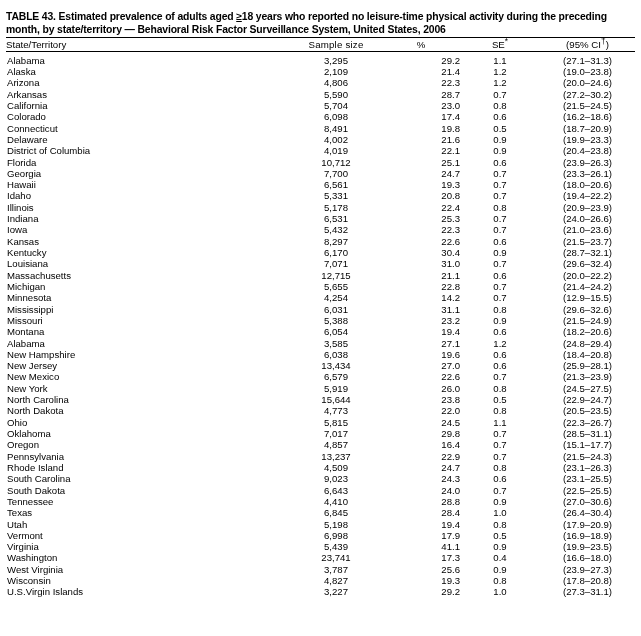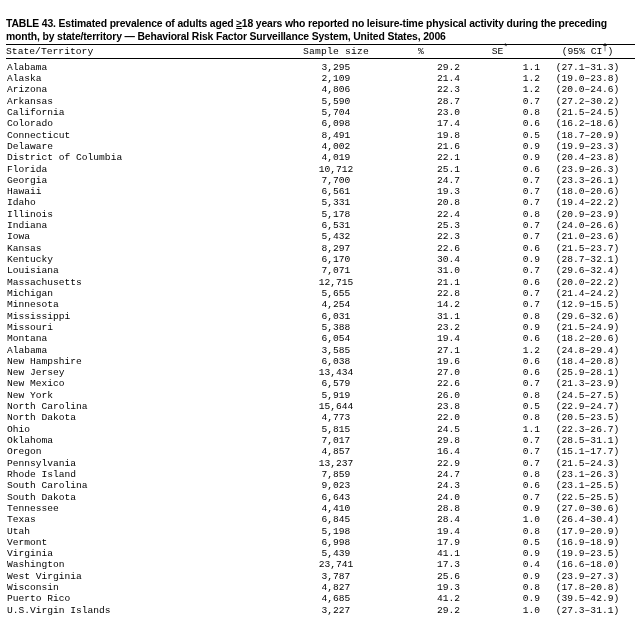--- a/index.html
+++ b/index.html
@@ -20,42 +20,41 @@
     width: 641px;
     height: 636px;
     box-sizing: border-box;
     padding: 2px 6px 0 6px;
   }
   .title {
     font-size: 10.4px;
     font-weight: bold;
     line-height: 12.6px;
     letter-spacing: -0.15px;
-    margin: 16px 0 1px 0;
+    margin: 9px 0 1px 0;
     color: #000;
   }
   .title .ge {
     text-decoration: underline;
     text-underline-offset: 1px;
   }
   .rule-thick {
     border-top: 1.6px solid #000;
     margin: 0;
   }
   .rule-thin {
     border-top: 0.9px solid #000;
     margin: 0;
   }
   table.tbl {
     width: 100%;
     border-collapse: collapse;
     font-size: 9.6px;
     line-height: 11.32px;
     table-layout: fixed;
-    font-family: Liberation Mono, monospace;
   }
   table.tbl th, table.tbl td {
     padding: 0;
     margin: 0;
     font-weight: normal;
     vertical-align: baseline;
     white-space: nowrap;
   }
   col.c-state { width: 284px; }
   col.c-n     { width: 92px; }
@@ -67,21 +66,21 @@
     font-size: 9.7px;
     line-height: 13px;
     padding-bottom: 1px;
   }
   th.h-state { text-align: left; }
   th.h-n, th.h-pct, th.h-se, th.h-ci { text-align: center; }
 
   tbody td.state { text-align: left; padding-left: 1px; }
   tbody td.n     { text-align: center; }
   tbody td.pct   { text-align: right; }
-  tbody td.se    { text-align: right; }
+  tbody td.se    { text-align: center; }
   tbody td.ci    { text-align: center; }
 
   tbody tr.first td { padding-top: 2.5px; }
   sup.mark {
     font-size: 8.4px;
     vertical-align: super;
     line-height: 0;
   }
   .sp-head { letter-spacing: 0.2px; }
 </style>
@@ -374,21 +373,21 @@
         </tr>
         <tr>
           <td class="state">Pennsylvania</td>
           <td class="n">13,237</td>
           <td class="pct">22.9</td>
           <td class="se">0.7</td>
           <td class="ci">(21.5–24.3)</td>
         </tr>
         <tr>
           <td class="state">Rhode Island</td>
-          <td class="n">7,859</td>
+          <td class="n">4,509</td>
           <td class="pct">24.7</td>
           <td class="se">0.8</td>
           <td class="ci">(23.1–26.3)</td>
         </tr>
         <tr>
           <td class="state">South Carolina</td>
           <td class="n">9,023</td>
           <td class="pct">24.3</td>
           <td class="se">0.6</td>
           <td class="ci">(23.1–25.5)</td>
@@ -450,27 +449,20 @@
           <td class="ci">(23.9–27.3)</td>
         </tr>
         <tr>
           <td class="state">Wisconsin</td>
           <td class="n">4,827</td>
           <td class="pct">19.3</td>
           <td class="se">0.8</td>
           <td class="ci">(17.8–20.8)</td>
         </tr>
         <tr>
-          <td class="state">Puerto Rico</td>
-          <td class="n">4,685</td>
-          <td class="pct">41.2</td>
-          <td class="se">0.9</td>
-          <td class="ci">(39.5–42.9)</td>
-        </tr>
-        <tr>
           <td class="state">U.S.Virgin Islands</td>
           <td class="n">3,227</td>
           <td class="pct">29.2</td>
           <td class="se">1.0</td>
           <td class="ci">(27.3–31.1)</td>
         </tr>
       </tbody>
   </table>
 
 </div>

